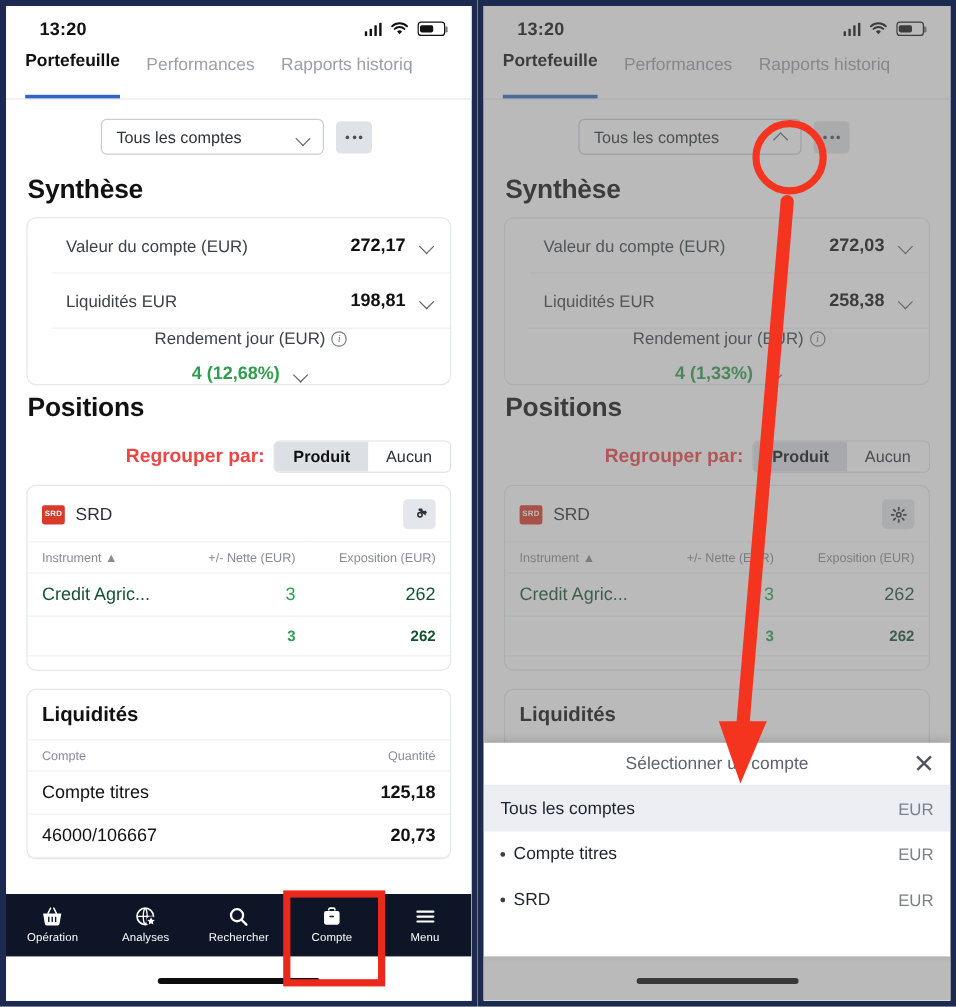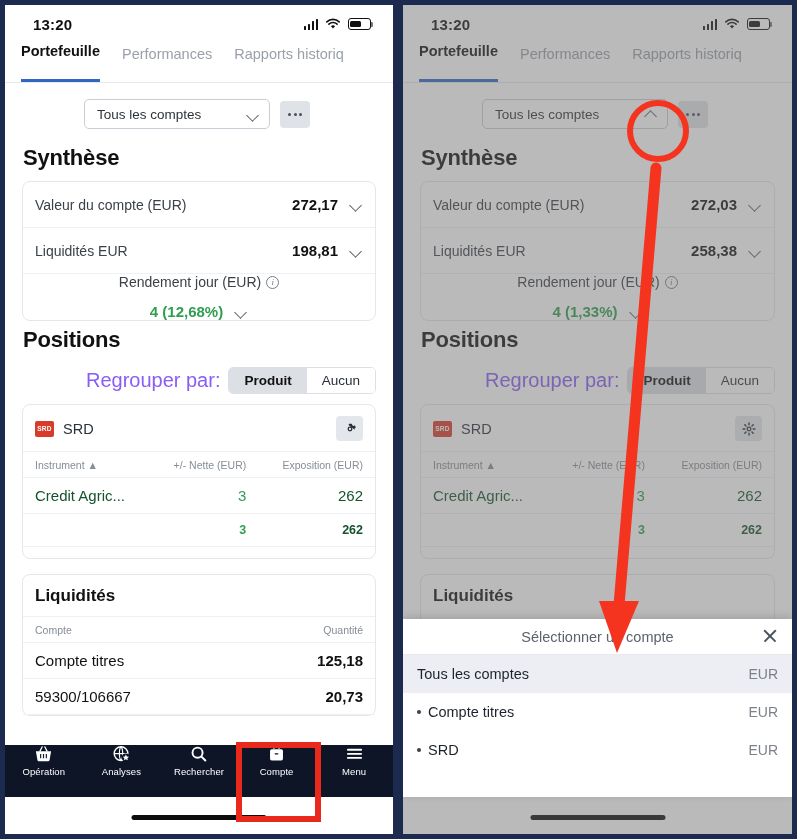--- a/index.html
+++ b/index.html
@@ -59,31 +59,31 @@
   }
   .chev { width: 13px; height: 13px; position: relative; }
   .chev::before{ content:""; position:absolute; left:1px; top:3px; width:8px;height:8px;
     border-right:1.8px solid #5d646d; border-bottom:1.8px solid #5d646d; transform: rotate(45deg);}
   .chev.up::before{ top:4px; transform: rotate(-135deg);}
   .dots-btn { width: 30px; height: 27px; background:#dfe2e7; border-radius:4px; display:flex;align-items:center;justify-content:center; gap:2.5px;}
   .dots-btn i{width:3px;height:3px;border-radius:50%;background:#4a5059;display:block;}
 
   h2.sec { font-size: 22px; font-weight: bold; color: #111; margin: 6px 0 10px 1px; letter-spacing:-.2px;}
 
-  .card { border: 1px solid #e4e7ec; border-radius: 8px; background: #fff; }
+  .card { border: 1px solid #e4e7ec; border-radius: 8px; background: #fff; padding-left: 20px; }
 
   .srow { display: flex; align-items: center; justify-content: space-between; padding: 0 12px; height: 46px; border-bottom: 1px solid #eef0f3; }
   .srow:last-child { border-bottom: none; flex-direction: column; }
   .slabel { font-size: 14px; color: #3b4148; display:flex; align-items:center; gap:5px;}
   .info-i { width:13px;height:13px;border:1.2px solid #767d86;border-radius:50%;font-size:9px;line-height:11px;text-align:center;color:#767d86;font-style:italic;font-family:"Liberation Serif",serif;}
   .sval { display:flex;align-items:center;gap:12px; font-size:15px;font-weight:bold;color:#111; }
   .sval.green { color:#2f9e4f; }
 
   .group-row { display:flex;align-items:center;justify-content:flex-end; gap:0; padding: 4px 0 10px 0; }
-  .group-lbl { font-size:20px;color:#8b5cf6; margin-right:8px;}
+  .group-lbl { font-size:16px;color:#ef4444; margin-right:8px;font-weight:bold;}
   .seg { display:flex; border:1px solid #dcdfe4; border-radius:5px; overflow:hidden; }
   .seg div { font-size:13.5px; padding:5px 15px; color:#2a3039; background:#fff;}
   .seg div.on { background:#dcdfe4; font-weight:bold; color:#111;}
 
   .pos-card { border:1px solid #e4e7ec;border-radius:8px;background:#fff; padding: 0; }
   .pos-head { display:flex;align-items:center;justify-content:space-between;padding:11px 12px 10px;}
   .pos-name { display:flex;align-items:center;gap:9px;font-size:14.5px;color:#2a3039;}
   .srd-logo { width:19px;height:16px;background:#d93b2b;border-radius:2px;display:flex;align-items:center;justify-content:center;color:#fff;font-size:6.5px;font-weight:bold;letter-spacing:.3px;}
   .gear-btn{width:27px;height:25px;background:#e3e6ea;border-radius:4px;display:flex;align-items:center;justify-content:center;}
   .gear { width:14px;height:14px; position:relative; }
@@ -104,21 +104,21 @@
   table.liq{width:100%;border-collapse:collapse;}
   table.liq th{font-size:10.5px;font-weight:normal;color:#868d96;padding:7px 12px 6px;border-top:1px solid #eef0f3;border-bottom:1px solid #eef0f3;text-align:right;}
   table.liq th.l{text-align:left;}
   table.liq td{font-size:15px;color:#111;padding:9px 12px;border-bottom:1px solid #eef0f3;text-align:right;font-weight:bold;}
   table.liq td.l{text-align:left;font-weight:normal;}
   table.liq td.nm{font-weight:normal;}
 
   
   .bottomnav {
     position:absolute; left:0; right:0; bottom:37px; height:52px;
-    background:#0d1526; display:flex; align-items:flex-start; justify-content:space-around;
+    background:#0d1526; display:flex; align-items:center; justify-content:space-around;
   }
   .navitem{display:flex;flex-direction:column;align-items:center;gap:3px;color:#fff;width:70px;}
   .navitem span{font-size:9.5px;letter-spacing:.1px;}
   .navitem svg{display:block;}
   .homebar{position:absolute;left:50%;transform:translateX(-50%);bottom:14px;width:135px;height:5px;border-radius:3px;background:#0d0d0d;}
   .navwhite{position:absolute;left:0;right:0;bottom:0;height:37px;background:#fff;}
 
   
   .dim { position:absolute; inset:0; background:rgba(108,108,108,.47); z-index:5; pointer-events:none; }
 
@@ -277,21 +277,21 @@
             <tbody>
                 <tr>
               <th class="l">Compte</th>
               <th>Quantité</th>
             </tr>
             <tr>
               <td class="l nm">Compte titres</td>
               <td>125,18</td>
             </tr>
             <tr>
-              <td class="l nm">59300/106667</td>
+              <td class="l nm">46000/106667</td>
               <td>20,73</td>
             </tr>
           </tbody>
             </table>
         </div>
 
       </div>
 
       <div class="navwhite"></div>
       <div class="bottomnav">

